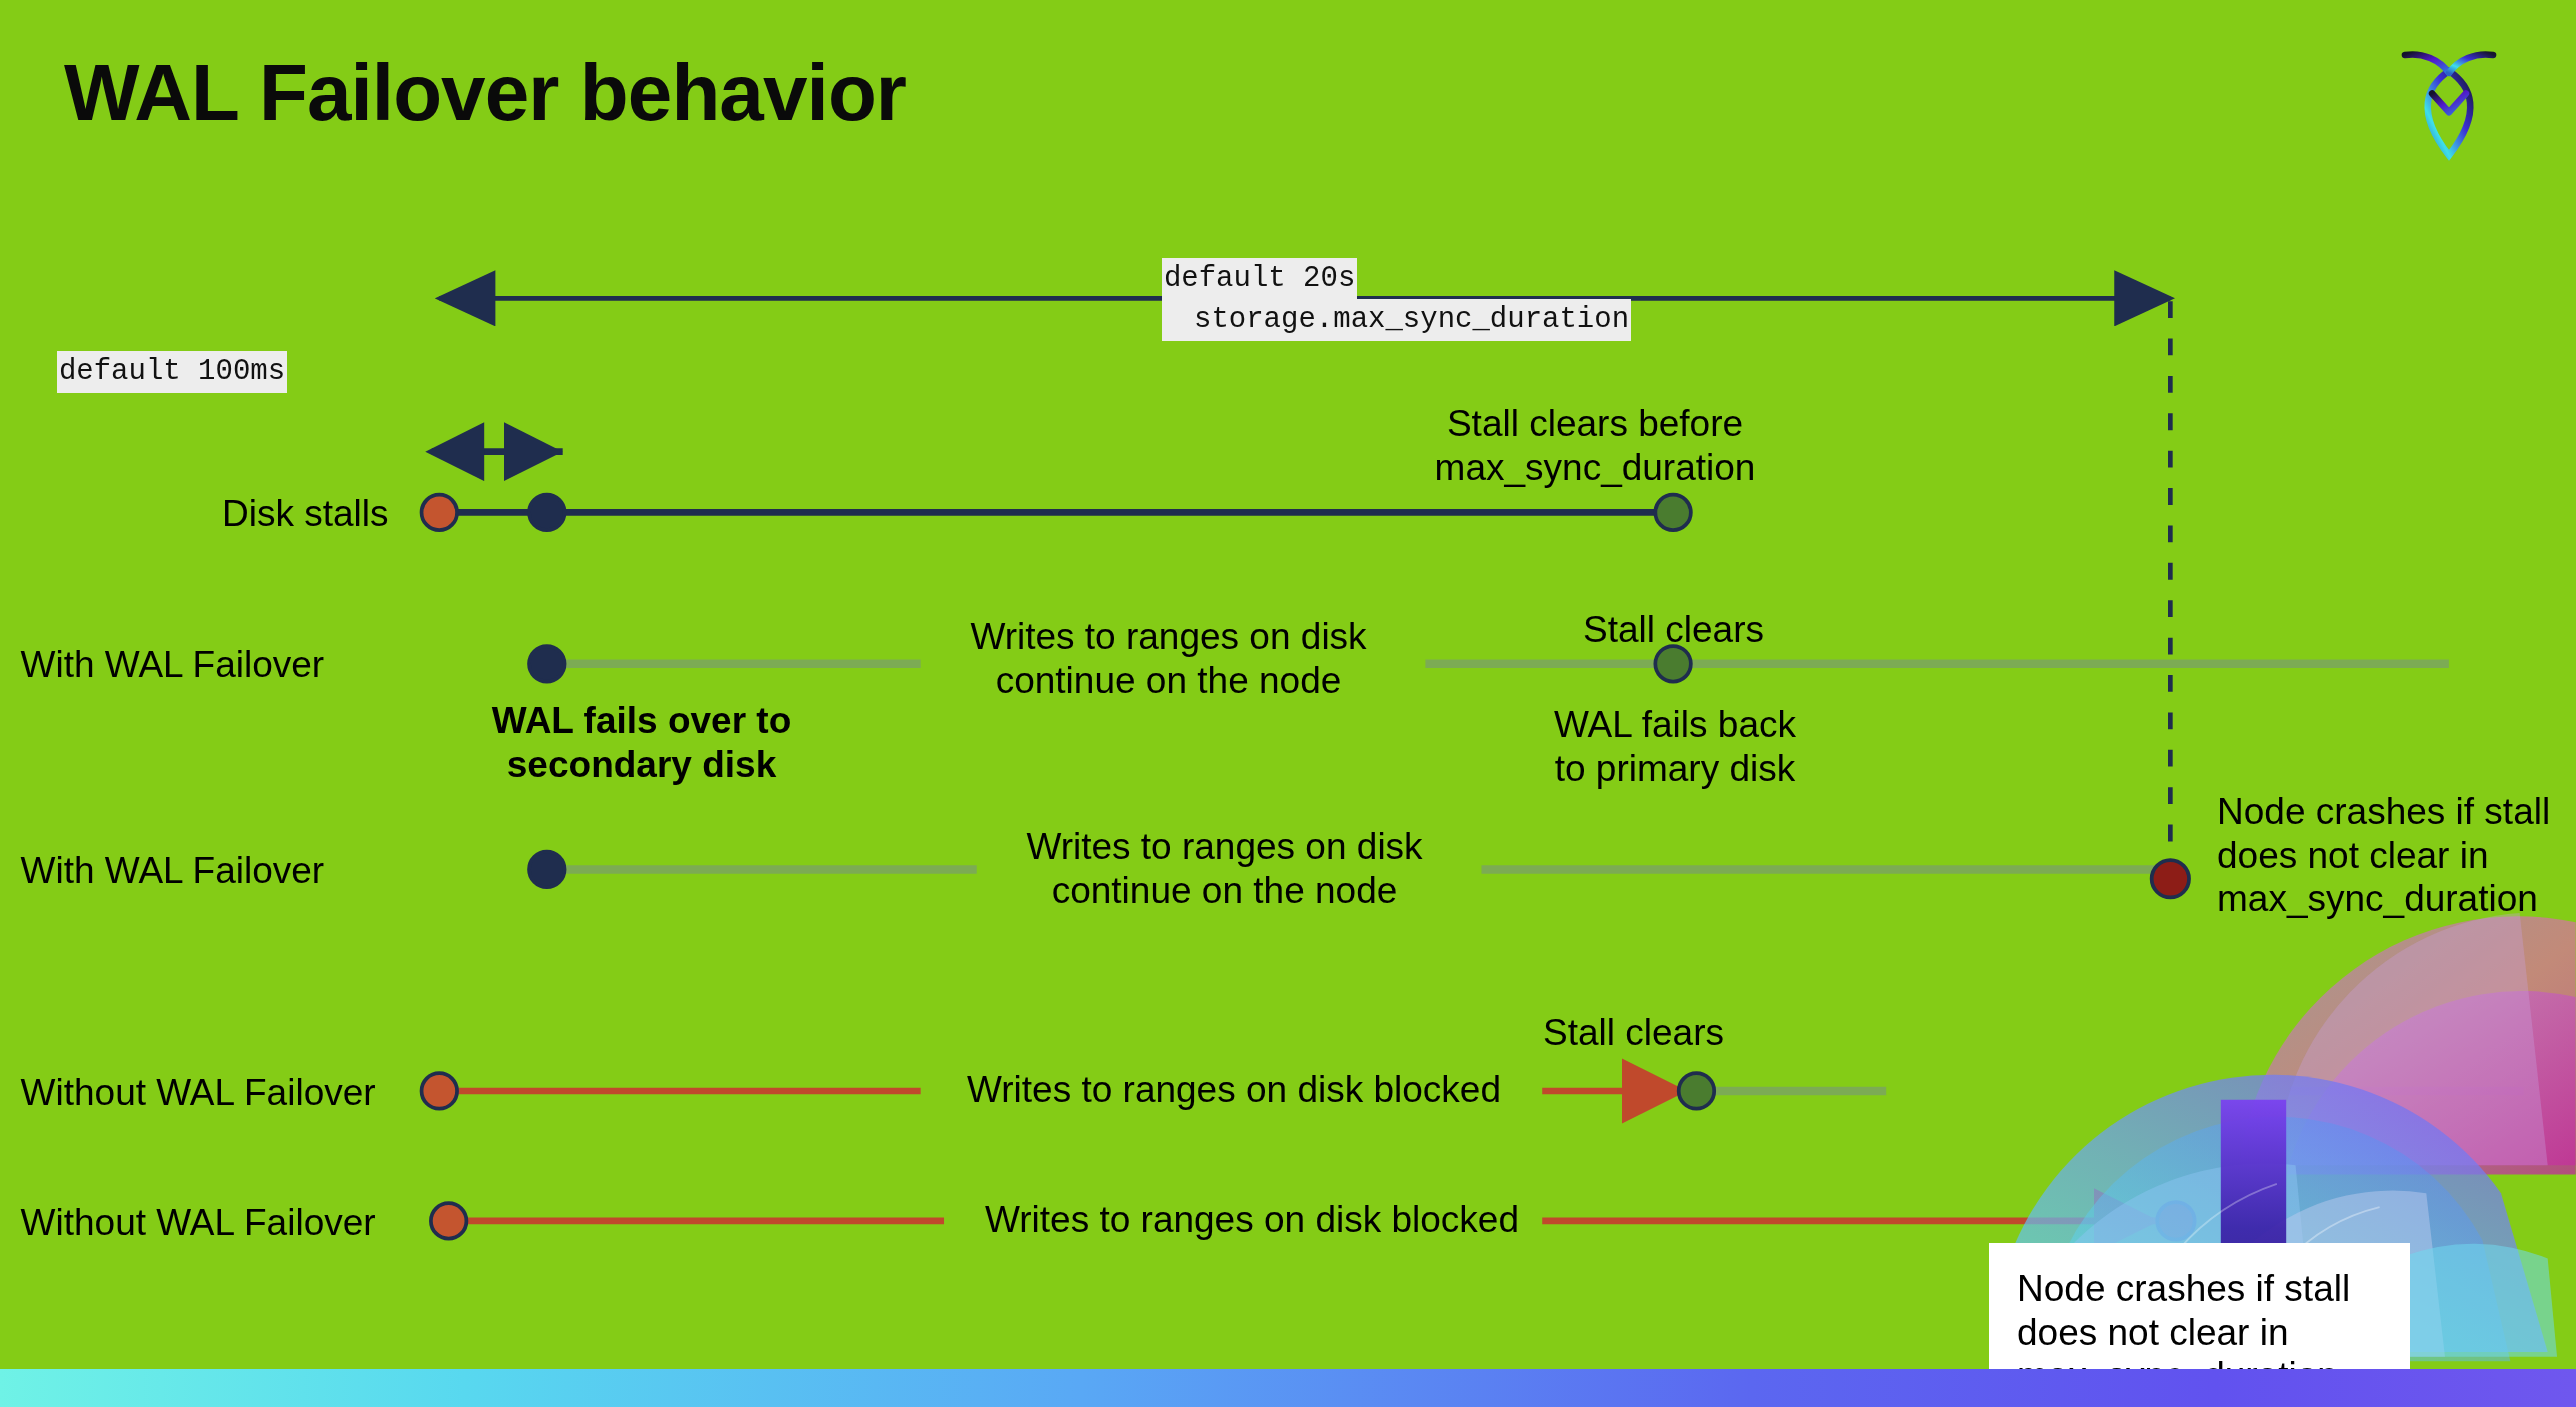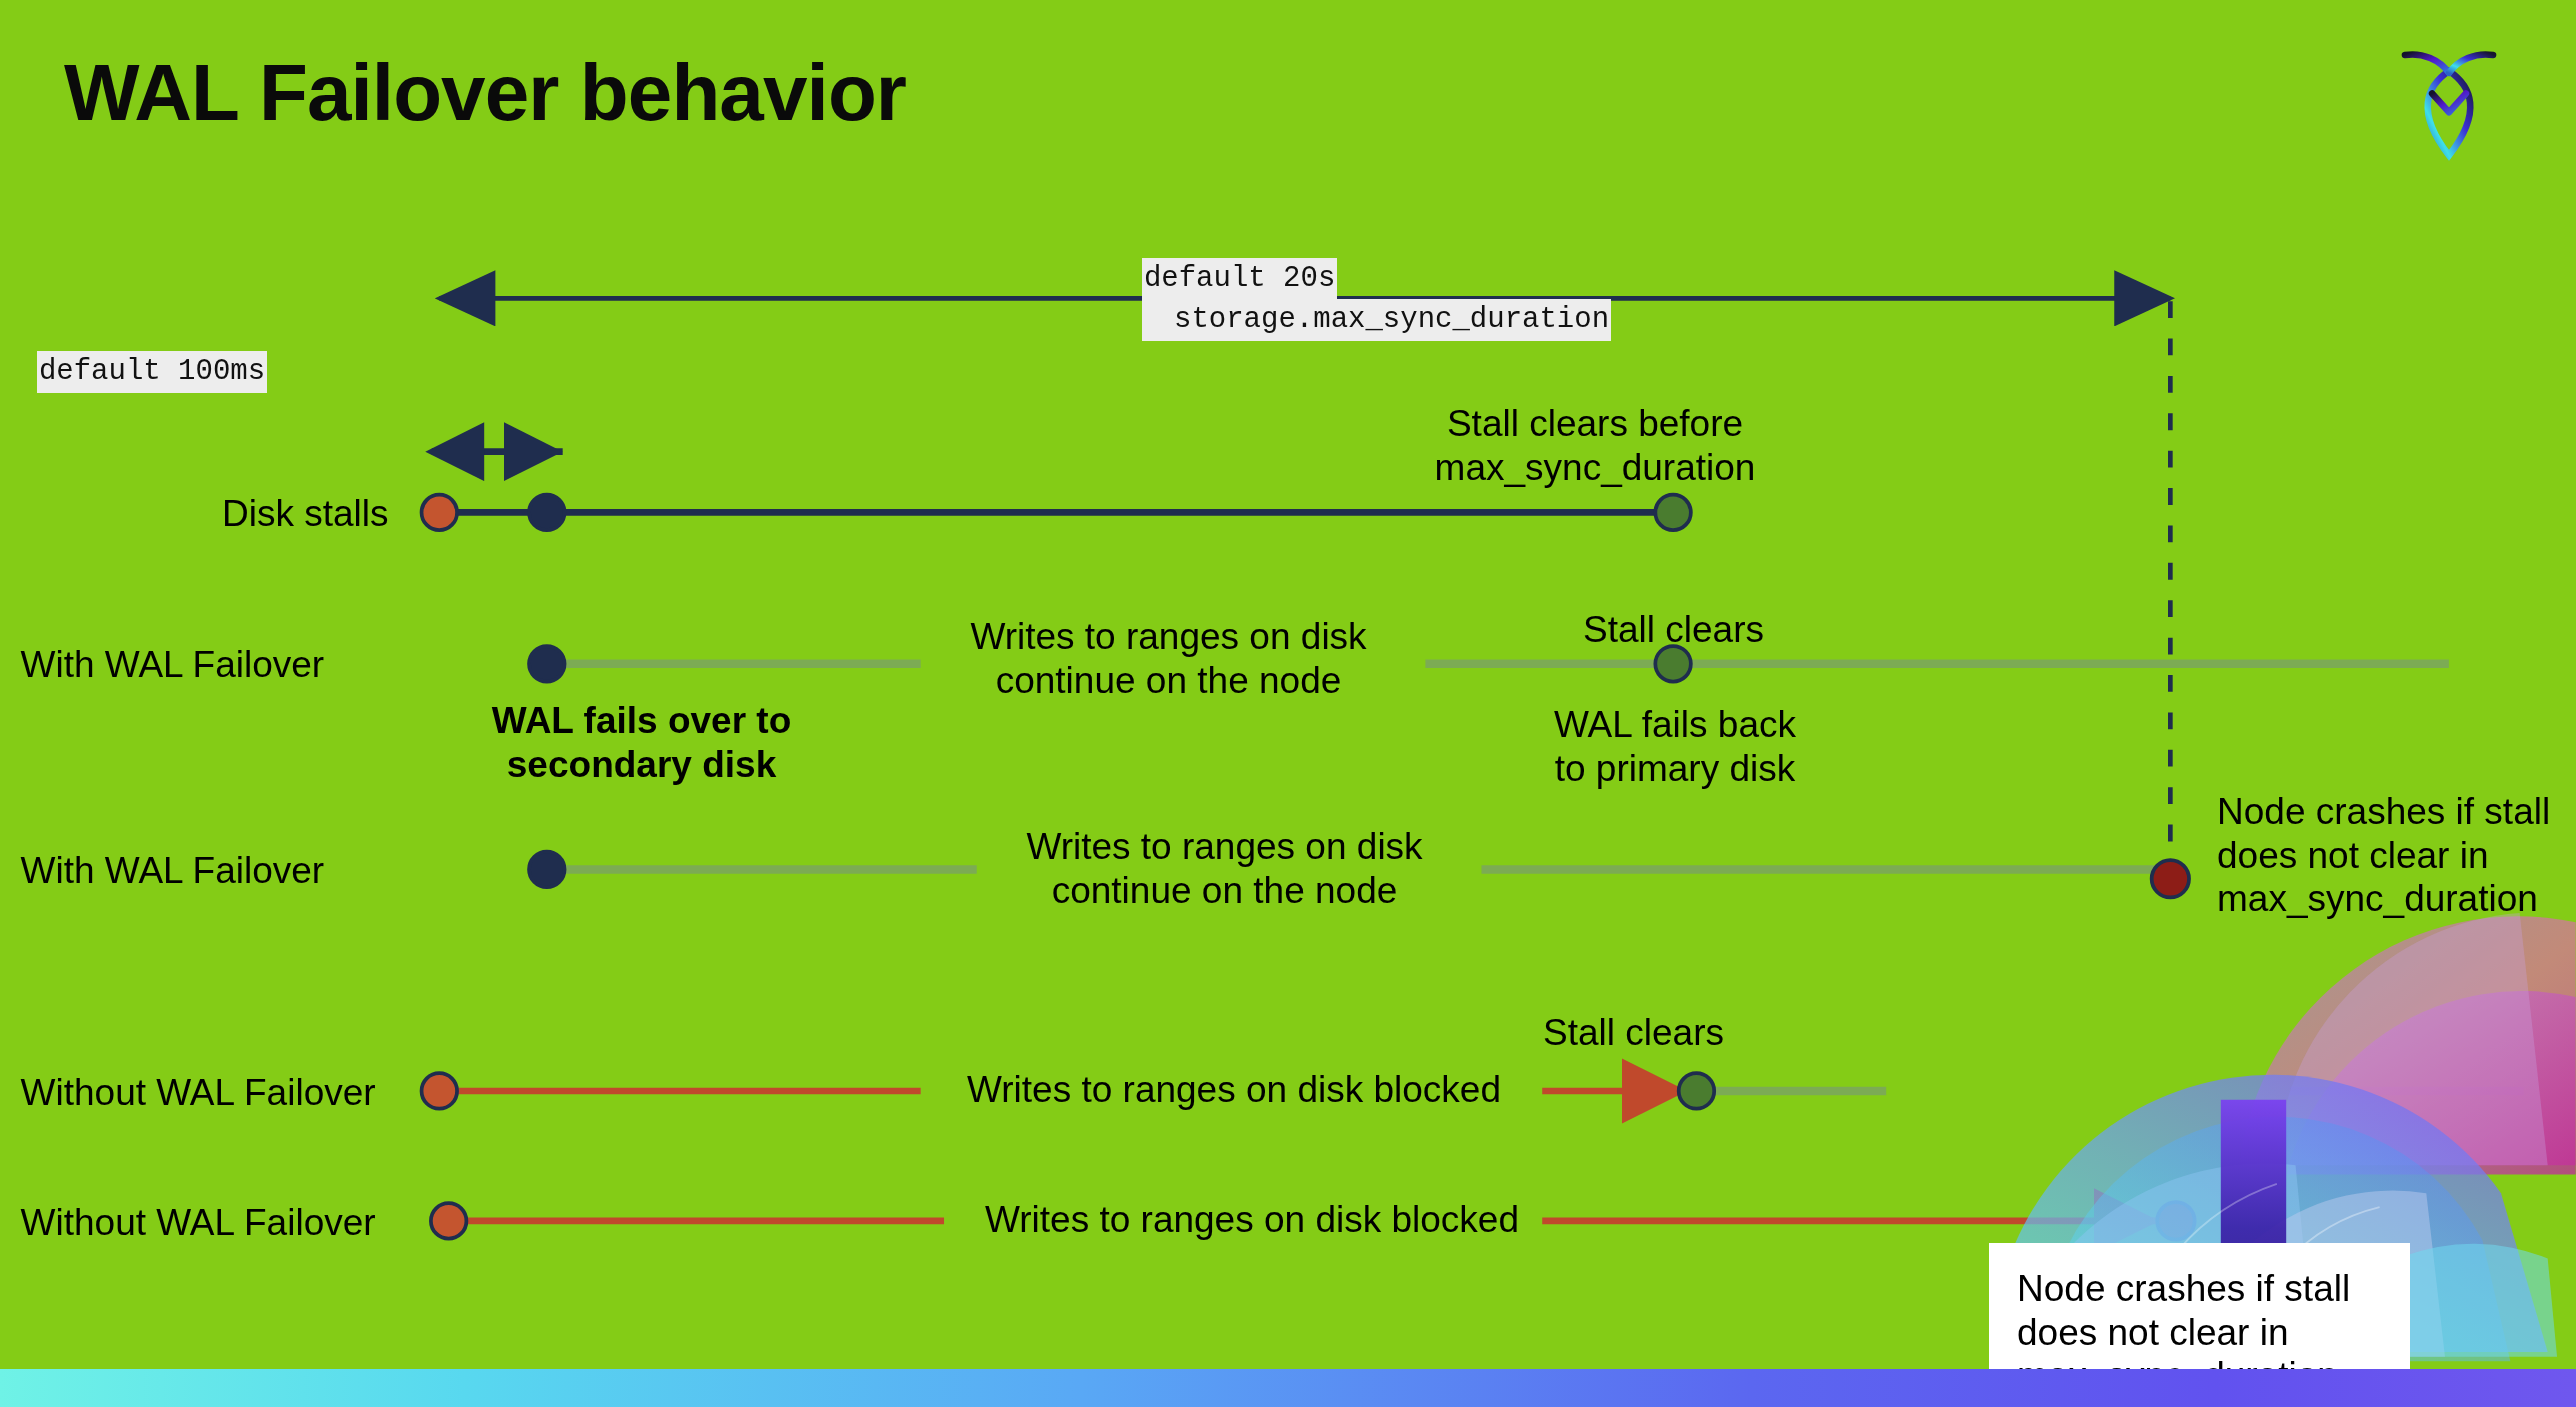--- a/index.html
+++ b/index.html
@@ -26,21 +26,21 @@
 
   
   .lbl{position:absolute;color:#000;line-height:1.18;white-space:pre-line;}
   .row-label{font-size:37px;}
   .note{font-size:37px;text-align:center;}
   .note-left{font-size:37px;text-align:left;}
   .code{
     position:absolute;
     font-family:"Liberation Mono","DejaVu Sans Mono",monospace;
     font-size:29px;color:#111;background:#ededed;
-    line-height:1.45;white-space:pre;padding:0 1.9px;
+    line-height:1.45;white-space:pre;padding:0 1.9px;margin-left:20px;
   }
 
   
   #bottombar{
     position:absolute;left:0;bottom:0;width:2576px;height:39px;
     background:linear-gradient(90deg,#6ff2e6 0%,#58d8ef 18%,#59a8f5 42%,#5b67f0 68%,#6152ef 86%,#6f57ee 100%);
   }
 
   
   #cornerart{position:absolute;right:0;bottom:0;width:673px;height:523px;overflow:hidden;}

